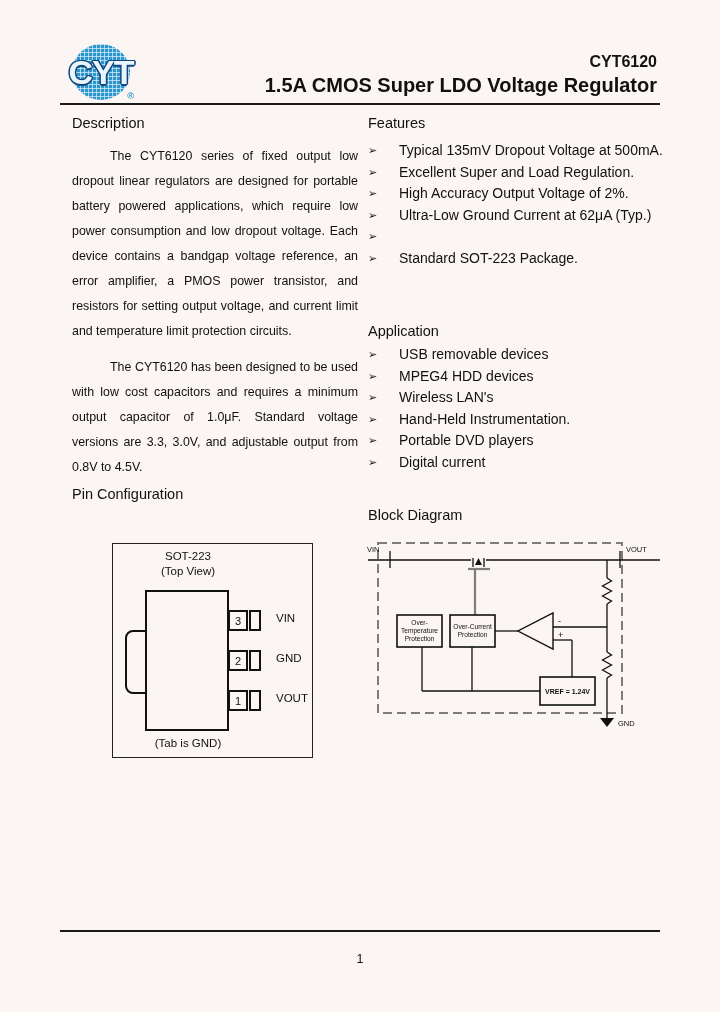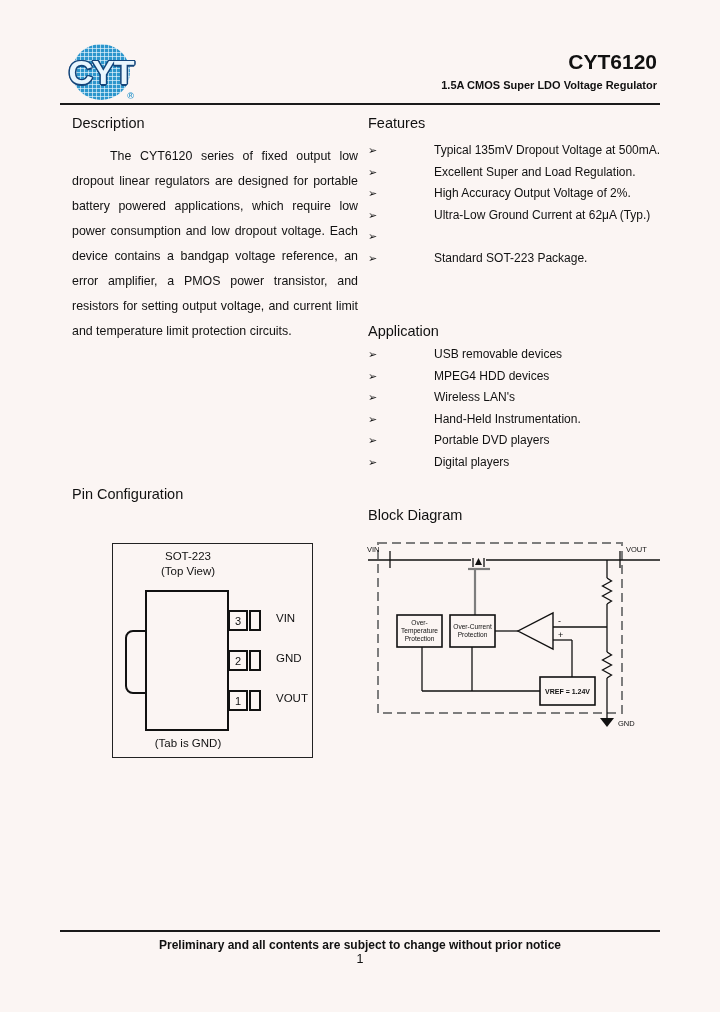--- a/index.html
+++ b/index.html
@@ -10,33 +10,33 @@
   .logo-circle{position:absolute;left:72px;top:44px;width:58px;height:56px;border-radius:50%;
       background-color:#2d96cc;
       background-image:repeating-linear-gradient(to right,rgba(235,248,255,.65) 0 1px,transparent 1px 4px),
                        repeating-linear-gradient(to bottom,rgba(235,248,255,.65) 0 1px,transparent 1px 4px);
       display:flex;align-items:center;justify-content:center;}
   .logo-text{font-weight:bold;font-size:34px;letter-spacing:-1px;color:#e8f5fd;
       text-shadow:-1.5px 0 #14457a,1.5px 0 #14457a,0 -1.5px #14457a,0 1.5px #14457a,
                   -1px -1px #14457a,1px 1px #14457a,-1px 1px #14457a,1px -1px #14457a;}
   .logo-reg{position:absolute;right:-4px;bottom:-1px;font-size:9px;color:#2d96cc;font-weight:bold;}
   .title-block{position:absolute;top:50px;left:60px;width:597px;text-align:right;}
-  .part-number{font-size:21px;font-weight:bold;line-height:24px;}
-  .subtitle{font-size:11px;font-weight:bold;line-height:22px;}
+  .part-number{font-size:16px;font-weight:bold;line-height:24px;}
+  .subtitle{font-size:20px;font-weight:bold;line-height:22px;}
   .header-rule{top:103px;}
   
   .sec-h{position:absolute;font-size:14.5px;font-weight:normal;}
   
   .desc-body{position:absolute;left:72px;top:144px;width:286px;}
   .desc-body p{margin:0 0 11px 0;font-size:12.4px;line-height:25px;text-align:justify;text-indent:38px;}
   
   .blist{position:absolute;width:295px;}
   .blist .row{display:flex;line-height:21.5px;}
   .blist .bullet{width:31px;flex:none;font-size:11px;}
-  .blist .itx{font-size:12px;margin-left:35px;}
+  .blist .itx{font-size:14px;}
   
   .pin-panel{position:absolute;left:112px;top:507px;width:199px;height:213px;border:1.5px solid #222;margin-top:36px;}
   .pin-panel .ctr{position:absolute;left:0;width:150px;text-align:center;font-size:11.5px;}
   .pkg-body{position:absolute;left:32px;top:46px;width:80px;height:137px;border:2px solid #111;background:#fbf5f3;z-index:2;}
   .pkg-tab{position:absolute;left:12px;top:86px;width:24px;height:60px;border:2px solid #111;border-radius:8px 0 0 8px;z-index:1;}
   .pinnum{position:absolute;left:115px;width:16px;height:17px;border:2px solid #111;z-index:3;
           font-size:11px;display:flex;align-items:center;justify-content:center;}
   .pinpad{position:absolute;left:136px;width:8px;height:17px;border:2px solid #111;z-index:3;}
   .pinlbl{position:absolute;left:163px;width:48px;font-size:11.5px;}
   
@@ -58,20 +58,21 @@
   </div>
   <div class="title-block">
     <div class="part-number">CYT6120</div>
     <div class="subtitle">1.5A CMOS Super LDO Voltage Regulator</div>
   </div>
   <div class="rule header-rule"></div>
 
   <div class="sec-h" style="left:72px;top:115px;">Description</div>
   <div class="desc-body">
     <p>The CYT6120 series of fixed output low dropout linear regulators are designed for portable battery powered applications, which require low power consumption and low dropout voltage.  Each device contains a bandgap voltage reference, an error amplifier, a PMOS power transistor, and resistors for setting output voltage, and current limit and temperature limit protection circuits.</p>
+    <p>The CYT6120 has been designed to be used with low cost capacitors and requires a minimum output capacitor of 1.0μF.  Standard voltage versions are 3.3, 3.0V, and adjustable output from 0.8V to 4.5V.</p>
   </div>
 
   <div class="sec-h" style="left:368px;top:115px;">Features</div>
   <div class="blist" style="left:368px;top:140px;">
     <div class="row">
         <span class="bullet">➢</span>
         <span class="itx">Typical 135mV Dropout Voltage at 500mA.</span>
       </div>
     <div class="row">
         <span class="bullet">➢</span>
@@ -111,21 +112,21 @@
     <div class="row">
         <span class="bullet">➢</span>
         <span class="itx">Hand-Held Instrumentation.</span>
       </div>
     <div class="row">
         <span class="bullet">➢</span>
         <span class="itx">Portable DVD players</span>
       </div>
     <div class="row">
         <span class="bullet">➢</span>
-        <span class="itx">Digital players</span>
+        <span class="itx">Digital current</span>
       </div>
   </div>
 
   <div class="sec-h" style="left:72px;top:486px;">Pin Configuration</div>
   <div class="pin-panel">
     <div class="ctr" style="top:6px;">SOT-223</div>
     <div class="ctr" style="top:21px;">(Top View)</div>
     <div class="pkg-tab"></div>
     <div class="pkg-body"></div>
     <div class="pinnum" style="top:66px;">3</div>
@@ -191,16 +192,15 @@
     <text x="193" y="100" font-size="9">+</text>
     <text x="54.5" y="87" font-size="6.6" text-anchor="middle">Over-</text>
     <text x="54.5" y="95" font-size="6.6" text-anchor="middle">Temperature</text>
     <text x="54.5" y="103" font-size="6.6" text-anchor="middle">Protection</text>
     <text x="107.5" y="91" font-size="6.6" text-anchor="middle">Over-Current</text>
     <text x="107.5" y="99" font-size="6.6" text-anchor="middle">Protection</text>
     <text x="202.5" y="156" font-size="7" font-weight="bold" text-anchor="middle">VREF = 1.24V</text>
   </svg>
 
   <div class="rule footer-rule"></div>
-  <div class="footer-notice">Preliminary and all contents are subject to change without prior notice</div>
   <div class="footer-page">1</div>
 
 </div>
 
 </body></html>

